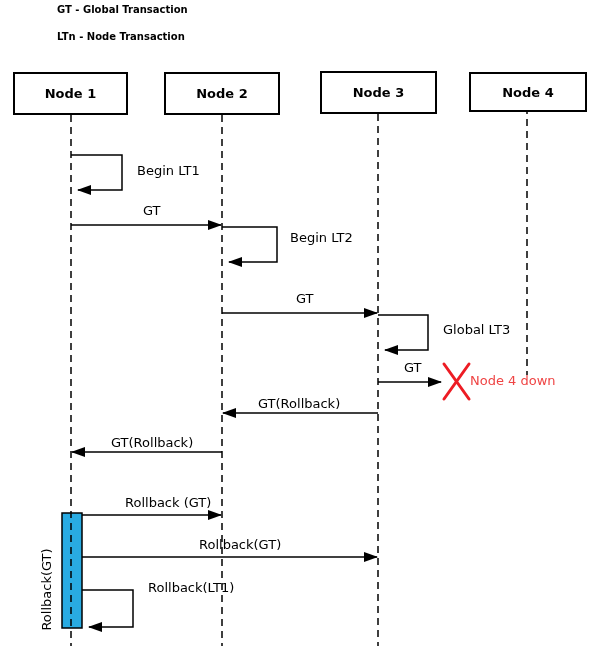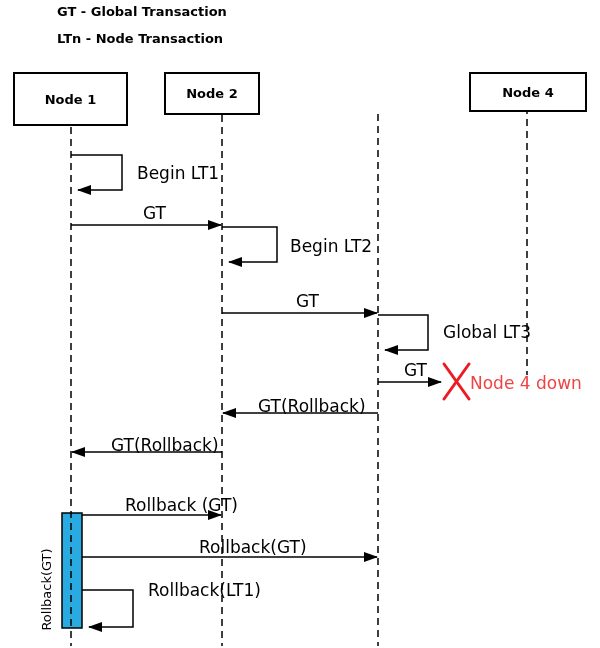--- a/index.html
+++ b/index.html
@@ -1,29 +1,29 @@
 <!DOCTYPE html>
 <html><head>
 <meta charset="utf-8">
 <style>
   html,body{margin:0;padding:0;background:#fff;}
   .stage{
     position:relative;width:600px;height:648px;background:#ffffff;
     font-family:"DejaVu Sans","Liberation Sans",sans-serif;overflow:hidden;
   }
   .legend-line{
-    position:absolute;left:57px;font-size:13px;font-weight:bold;color:#000;white-space:nowrap;
+    position:absolute;left:57px;font-size:10px;font-weight:bold;color:#000;white-space:nowrap;
   }
   .node-box{
     position:absolute;border:2px solid #000;background:#fff;
     display:flex;align-items:center;justify-content:center;
     font-size:13px;font-weight:bold;color:#000;box-sizing:border-box;
   }
   .msg-label{
-    position:absolute;font-size:17px;color:#000;white-space:nowrap;
+    position:absolute;font-size:13px;color:#000;white-space:nowrap;
   }
   .error-label{color:#ef4444;}
   .vertical-label{
     position:absolute;left:-4px;top:582px;width:100px;text-align:center;
     font-size:13px;color:#000;white-space:nowrap;
     transform:rotate(-90deg);
   }
   svg{position:absolute;left:0;top:0;}
 </style>
 </head>
@@ -69,33 +69,36 @@
 
     <line x1="222" y1="452" x2="72" y2="452" stroke="#000" stroke-width="1.5" marker-end="url(#arrow)"></line>
 
     <line x1="82" y1="515" x2="221" y2="515" stroke="#000" stroke-width="1.5" marker-end="url(#arrow)"></line>
 
     <line x1="82" y1="557" x2="377" y2="557" stroke="#000" stroke-width="1.5" marker-end="url(#arrow)"></line>
 
     <path d="M82,590 L133,590 L133,627 L89,627" fill="none" stroke="#000" stroke-width="1.5" marker-end="url(#arrow)"></path>
   </svg>
 
-  <div class="node-box" style="left:13px;top:72px;width:115px;height:54px">
+  <div class="node-box" style="left:13px;top:72px;width:115px;height:43px">
     <span>Node 1</span>
   </div>
-  <div class="node-box" style="left:164px;top:72px;width:96px;height:43px">
+  <div class="node-box" style="left:164px;top:72px;width:116px;height:43px">
     <span>Node 2</span>
+  </div>
+  <div class="node-box" style="left:320px;top:71px;width:117px;height:43px">
+    <span>Node 3</span>
   </div>
   <div class="node-box" style="left:469px;top:72px;width:118px;height:40px">
     <span>Node 4</span>
   </div>
 
   <div class="msg-label" style="left:137px;top:163px">Begin LT1</div>
   <div class="msg-label" style="left:143px;top:203px">GT</div>
-  <div class="msg-label" style="left:290px;top:236px">Begin LT2</div>
+  <div class="msg-label" style="left:290px;top:230px">Begin LT2</div>
   <div class="msg-label" style="left:296px;top:291px">GT</div>
   <div class="msg-label" style="left:443px;top:322px">Global LT3</div>
   <div class="msg-label" style="left:404px;top:360px">GT</div>
   <div class="msg-label error-label" style="left:470px;top:373px">Node 4 down</div>
   <div class="msg-label" style="left:258px;top:396px">GT(Rollback)</div>
   <div class="msg-label" style="left:111px;top:435px">GT(Rollback)</div>
   <div class="msg-label" style="left:125px;top:495px">Rollback (GT)</div>
   <div class="msg-label" style="left:199px;top:537px">Rollback(GT)</div>
   <div class="msg-label" style="left:148px;top:580px">Rollback(LT1)</div>
 

